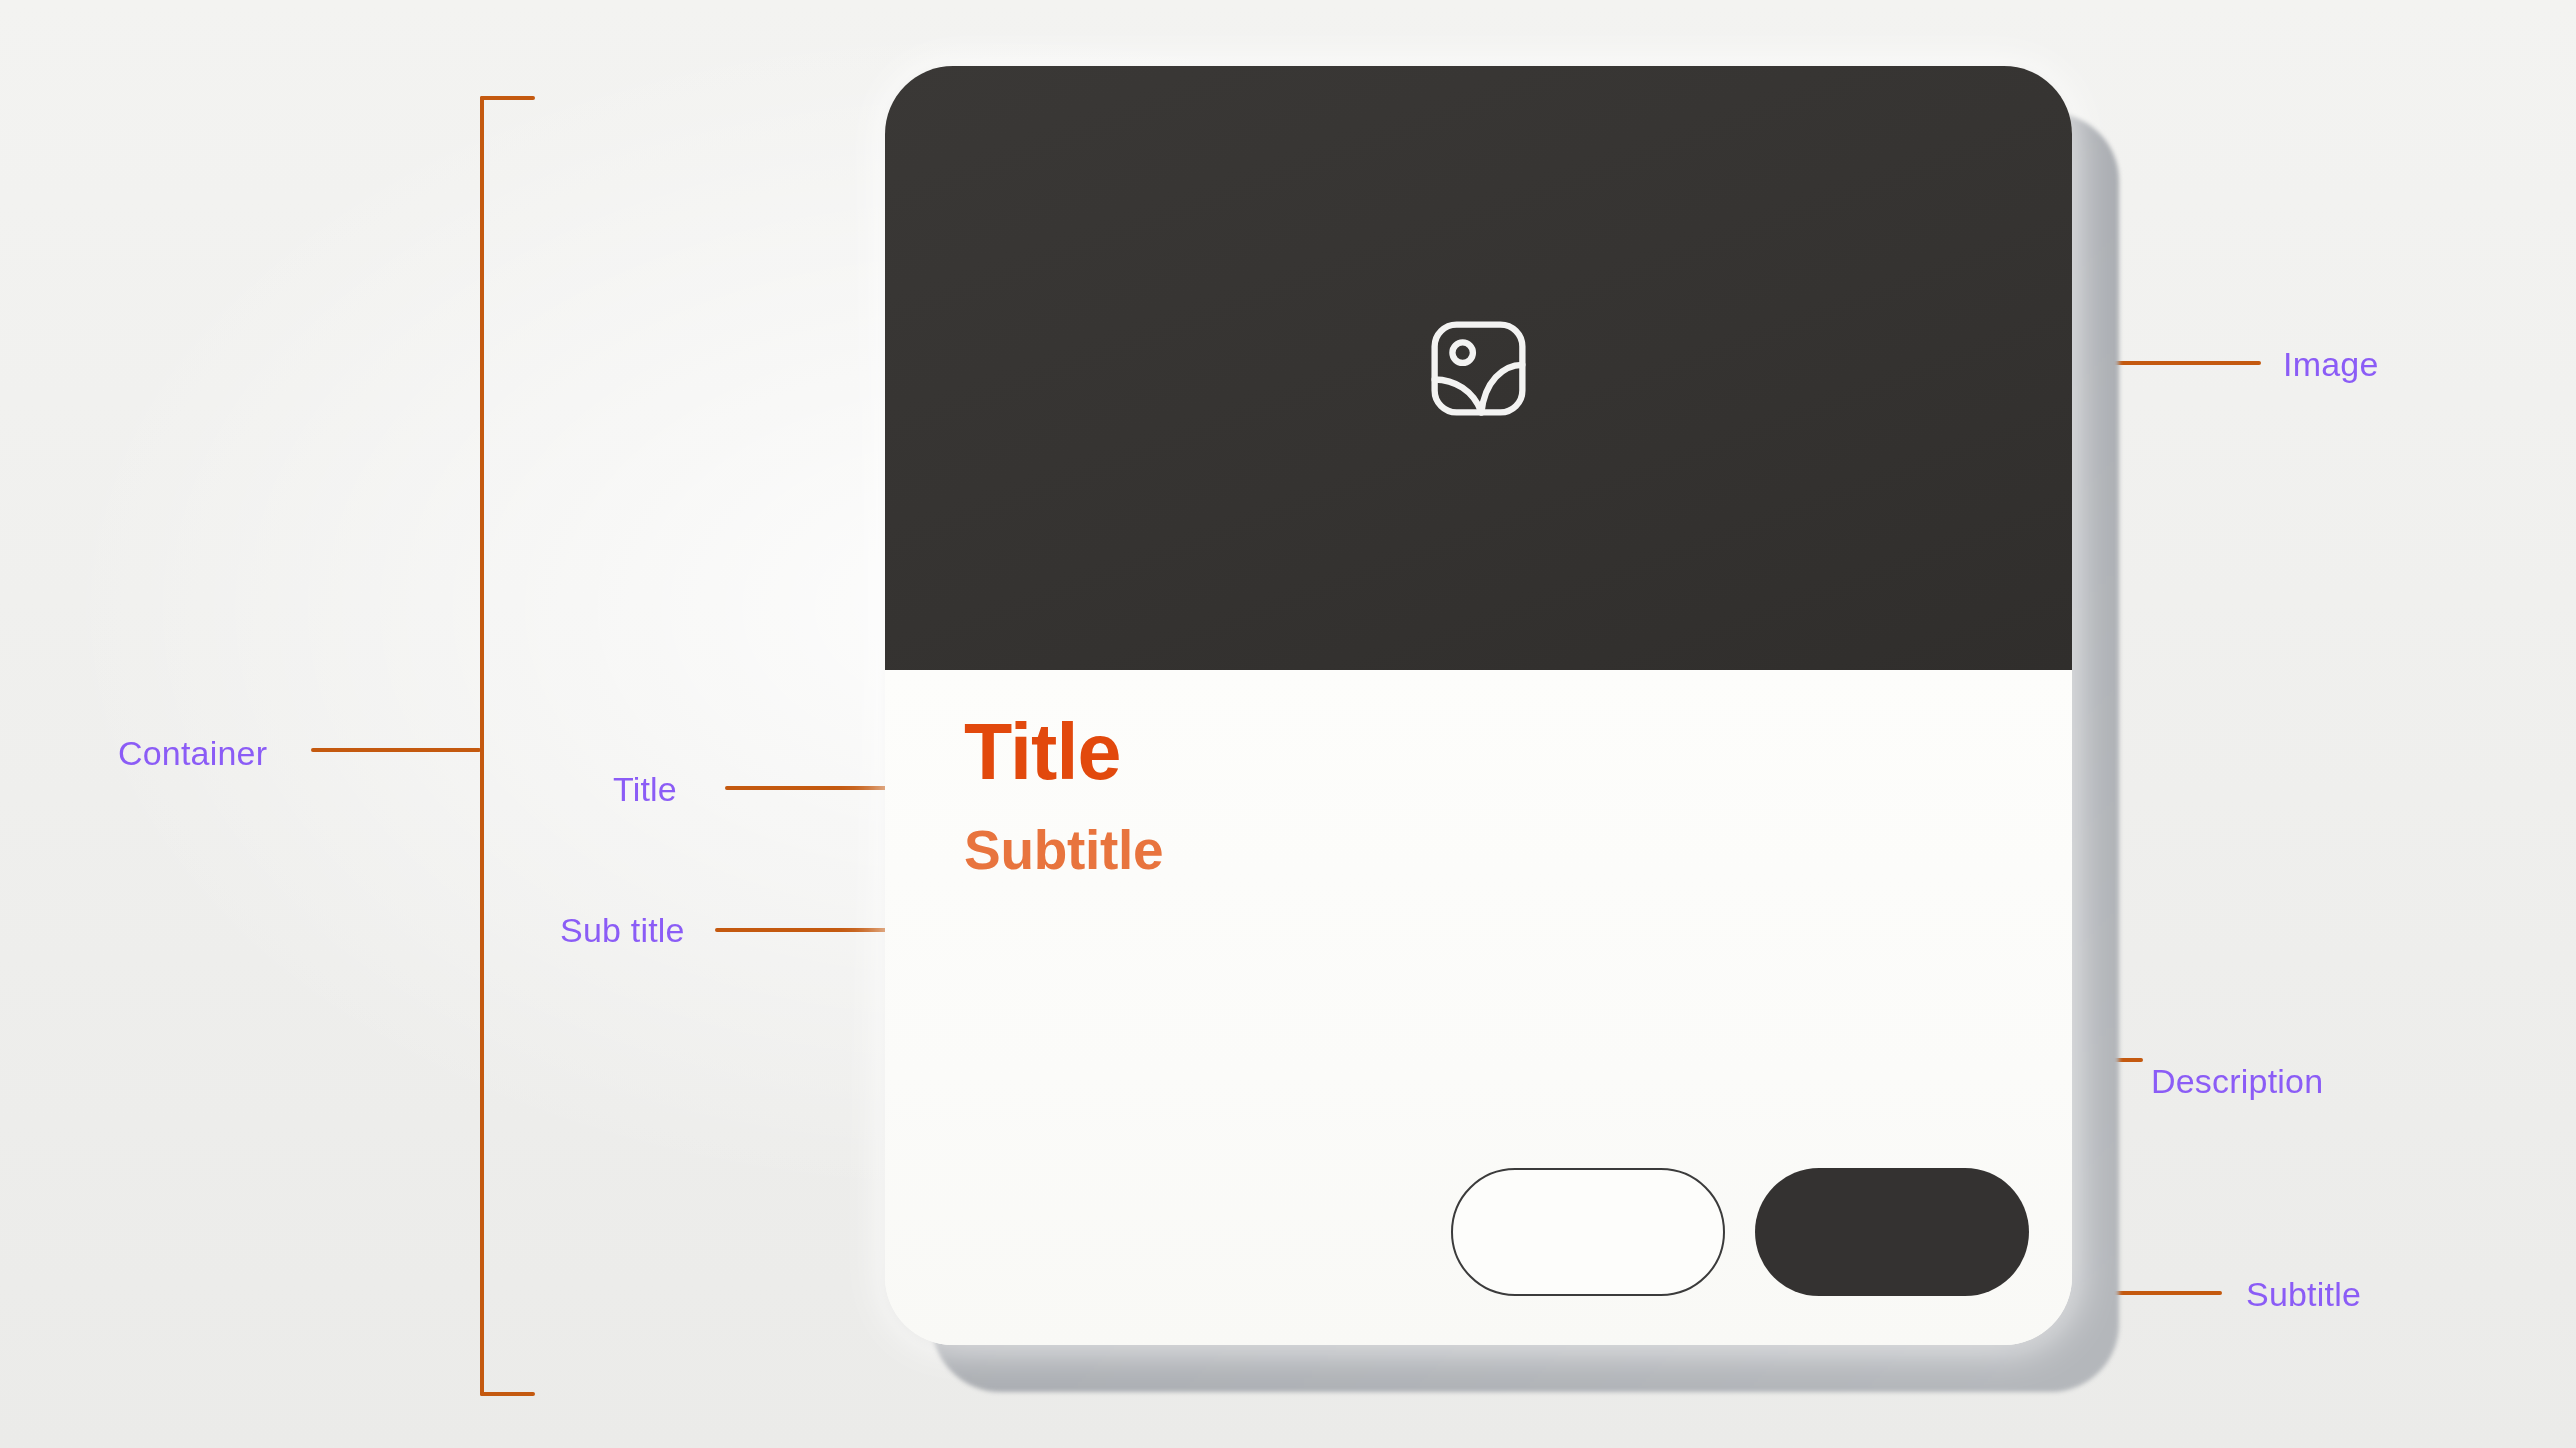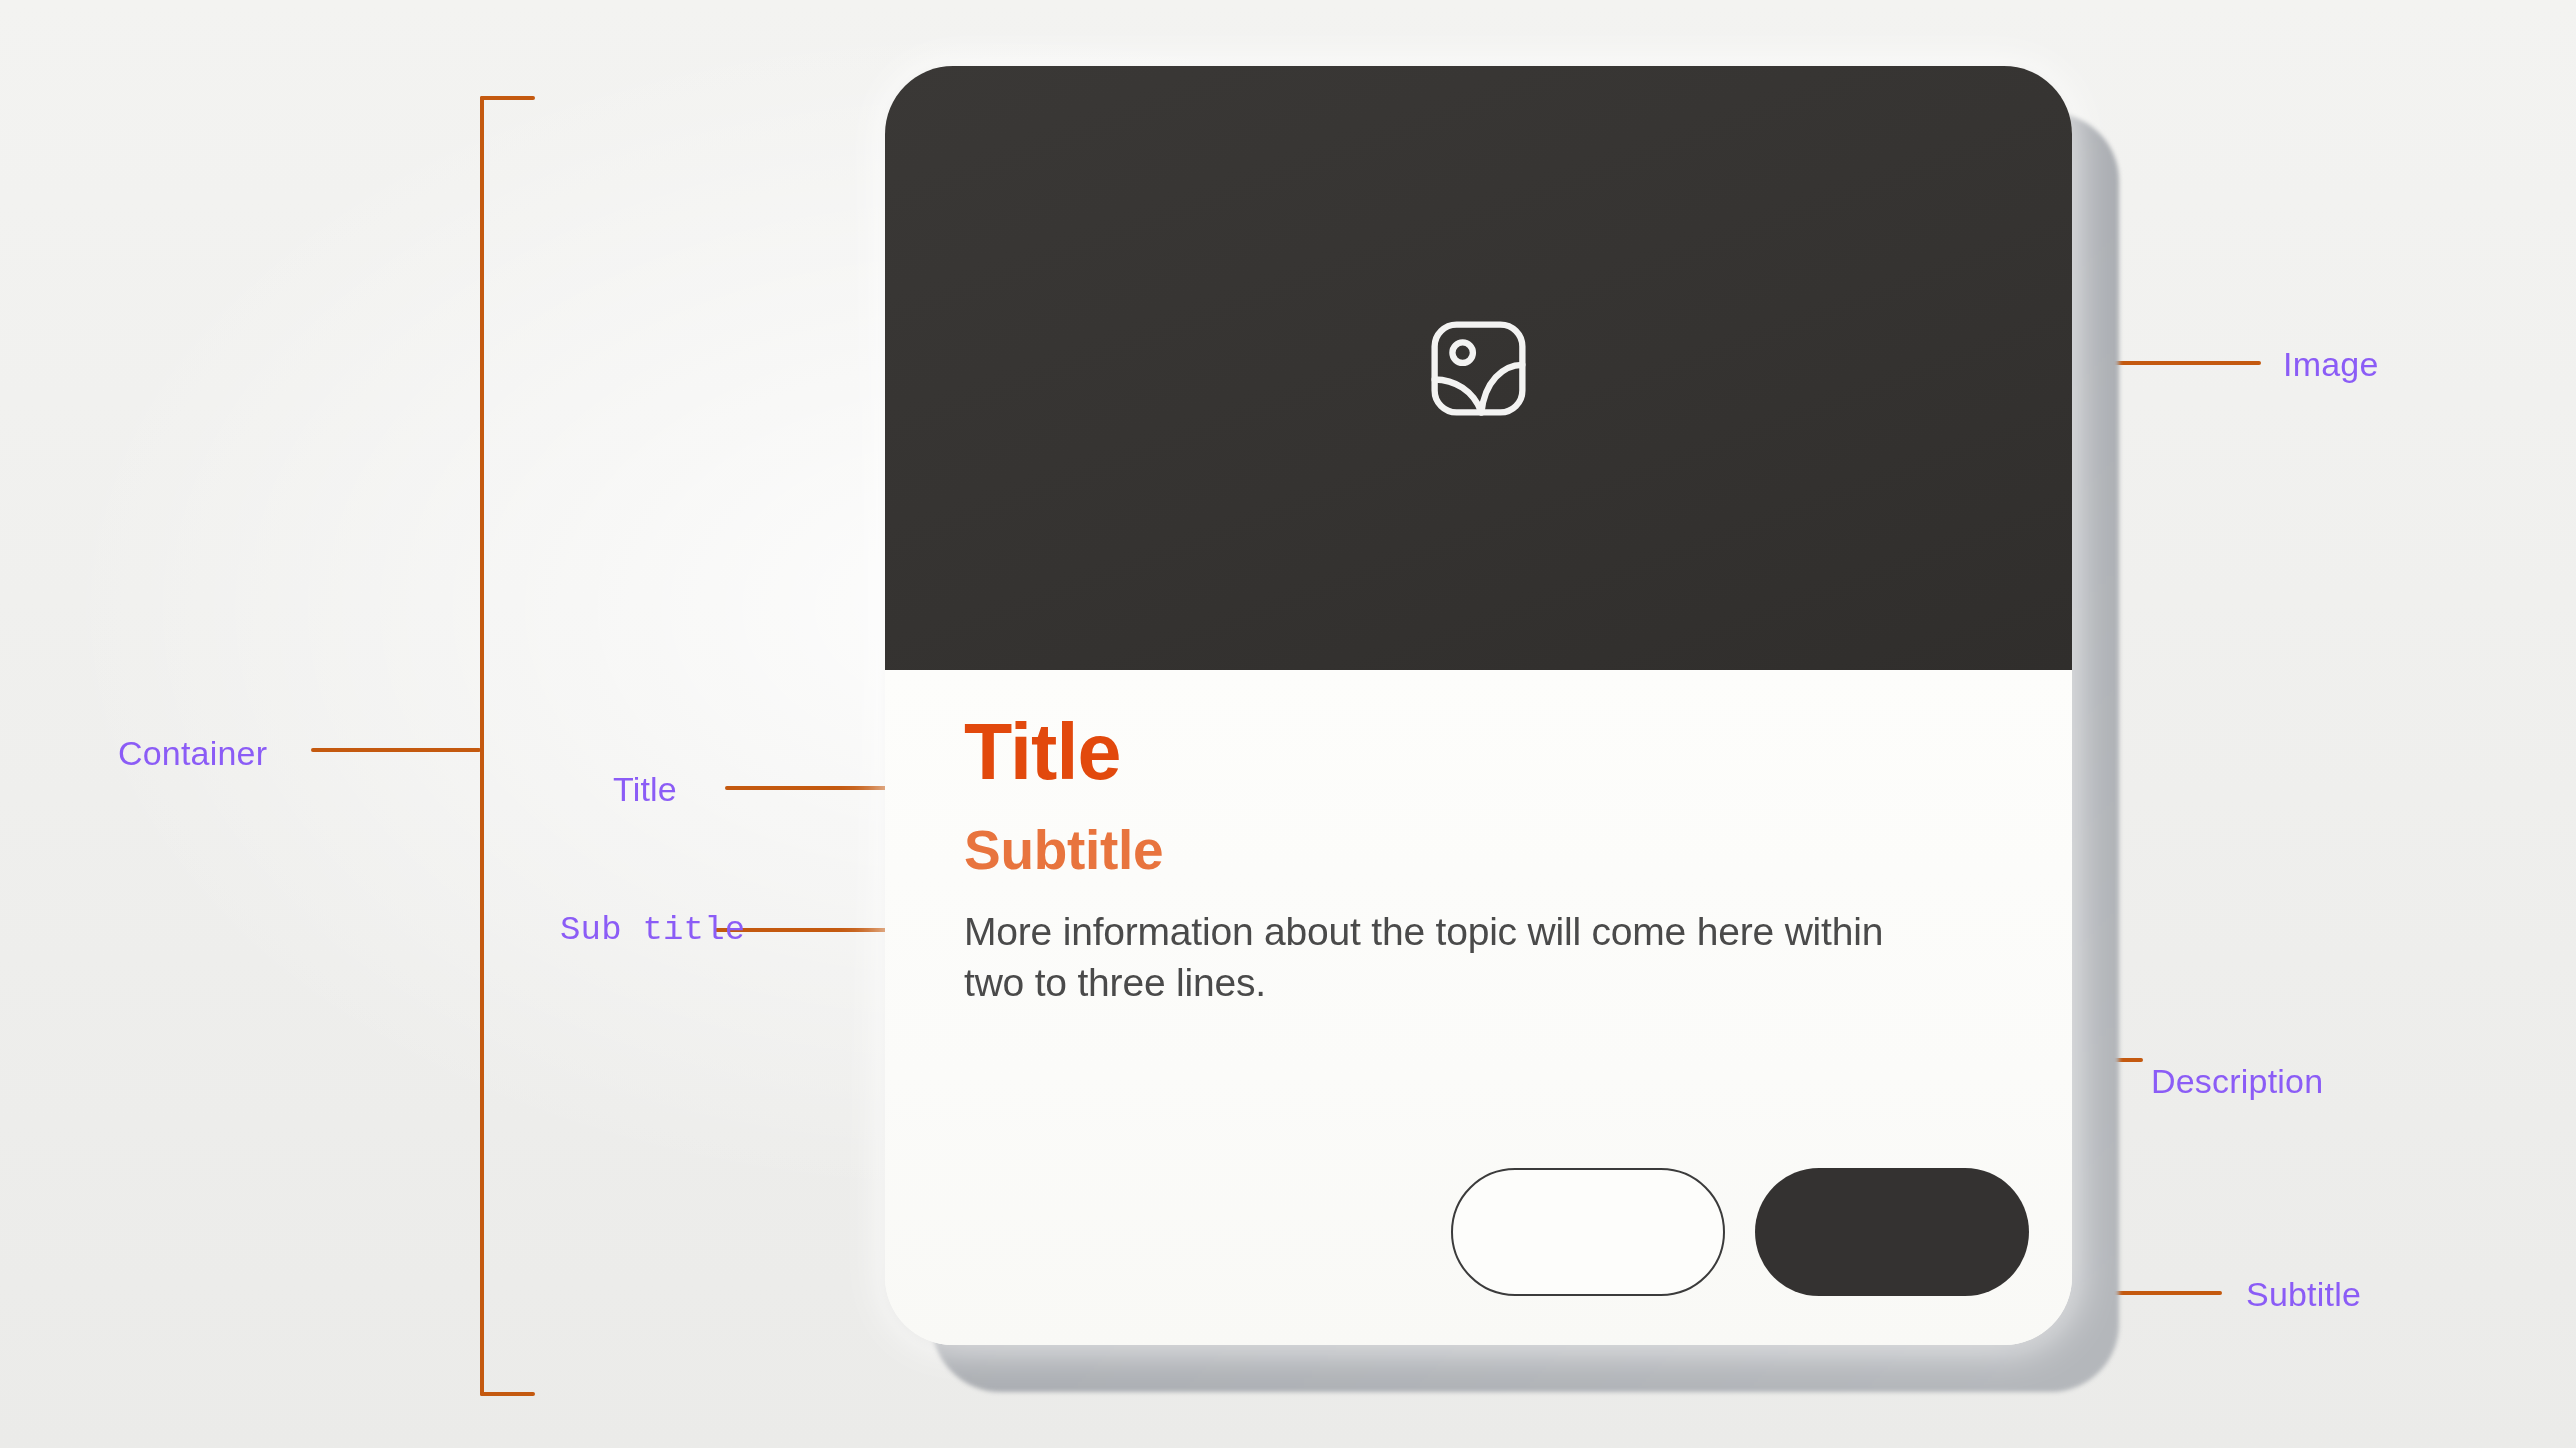--- a/index.html
+++ b/index.html
@@ -72,21 +72,21 @@
   }
   .leader {
     position: absolute;
     height: 3.8px;
     background: #c4590f;
     border-radius: 1.9px;
   }
 
   #lbl-container { left: 118px; top: 736px; }
   #lbl-title     { left: 613px; top: 772px; }
-  #lbl-subtitle  { left: 560px; top: 913px; font-family: Liberation Mono, monospace; }
+  #lbl-subtitle  { left: 560px; top: 913px; }
   #lbl-image     { left: 2283px; top: 347px; }
   #lbl-desc      { left: 2151px; top: 1064px; }
   #lbl-actions   { left: 2246px; top: 1277px; }
 
   #ld-container { left: 311px; top: 748px; width: 170px; }
   #ld-title     { left: 725px; top: 786px; width: 189px; }
   #ld-subtitle  { left: 715px; top: 928px; width: 198px; }
   #ld-image     { left: 2102px; top: 361px; width: 159px; }
   #ld-desc      { left: 1968px; top: 1058px; width: 175px; }
   #ld-actions   { left: 2063px; top: 1291px; width: 159px; }
@@ -237,21 +237,20 @@
         <path d="M6 28.5 C14 28.5 22 33 25.2 42" stroke="#ffffff" stroke-width="2.6" fill="none" stroke-linecap="round"></path>
       </svg>
     </div>
 
     <div id="card-body">
 
       <h1 id="card-title">Title</h1>
 
       <h2 id="card-subtitle">Subtitle</h2>
 
-      <p id="card-desc">More information about the topic will come here within two to three lines.</p>
 
       <div id="card-actions">
         <div class="btn btn-secondary"></div>
         <div class="btn btn-primary"></div>
       </div>
 
     </div>
   </div>
 
 </div>

